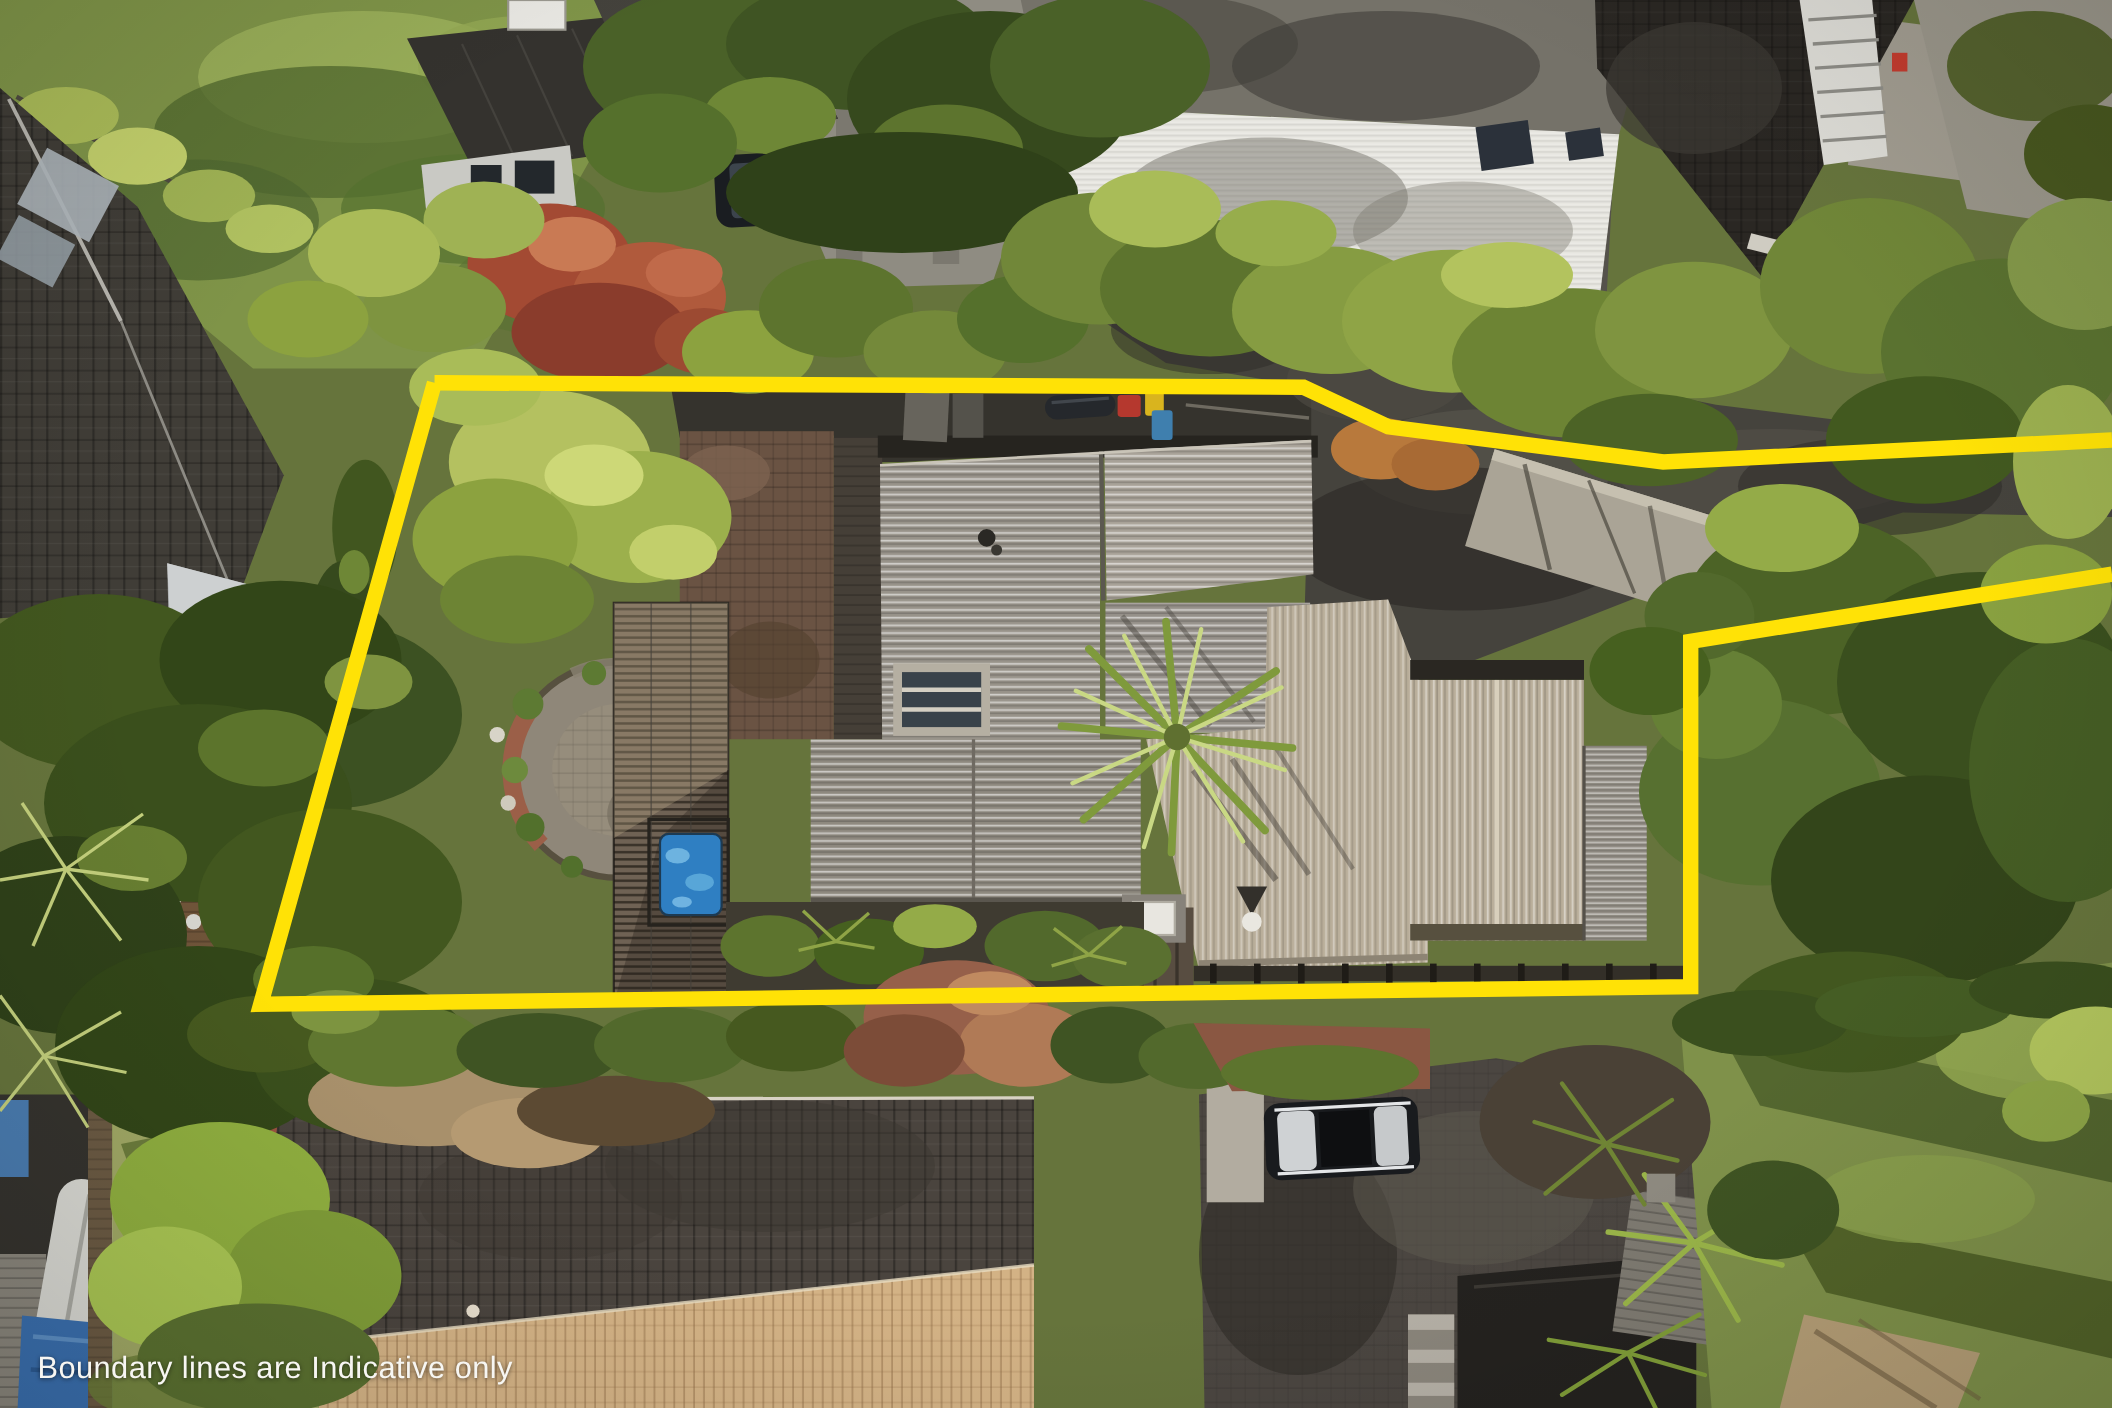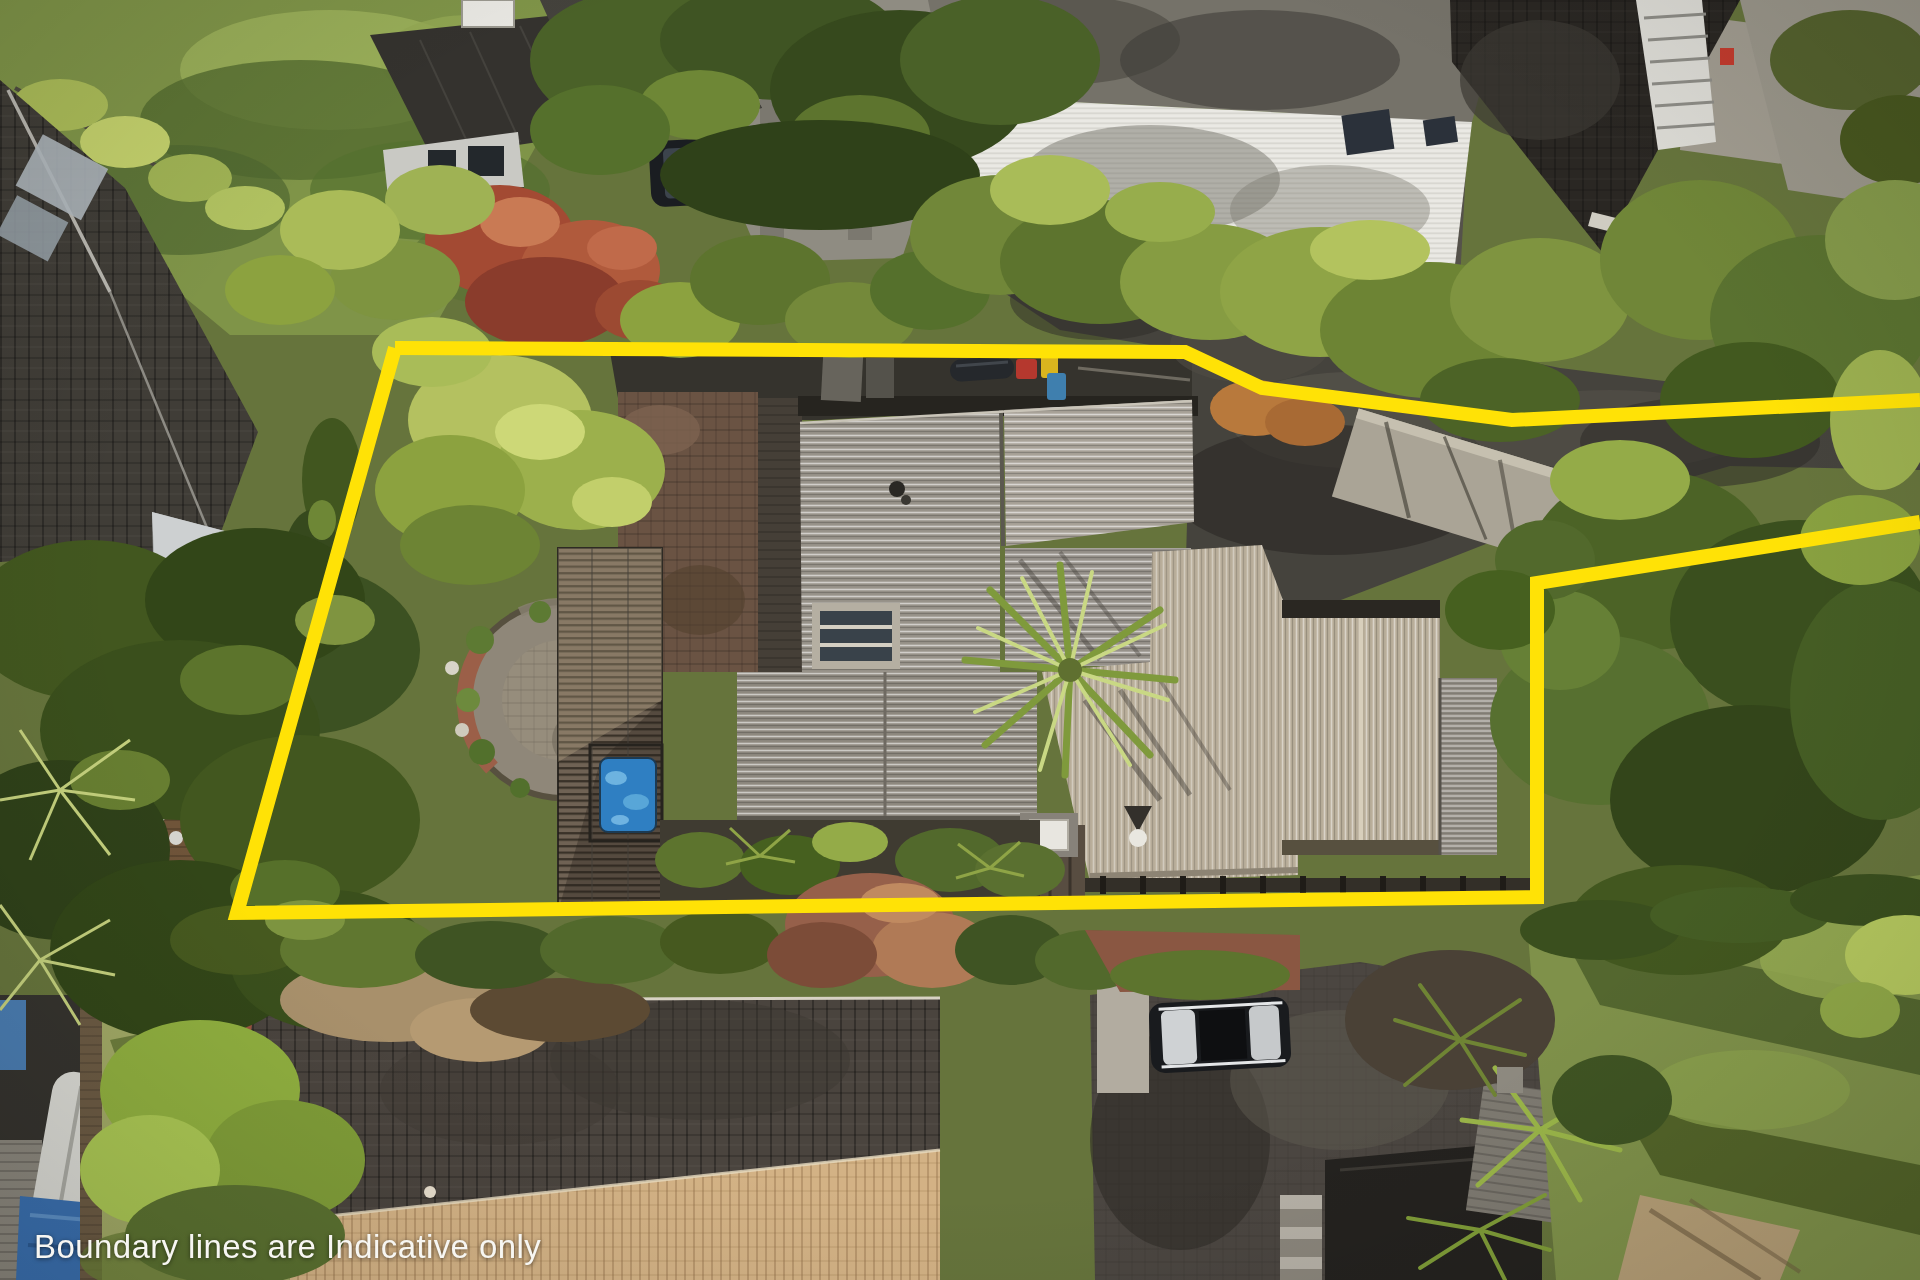--- a/index.html
+++ b/index.html
@@ -1,18 +1,18 @@
 <!DOCTYPE html>
 <html><head>
 <meta charset="utf-8">
 <style>
   html,body{margin:0;padding:0;background:#222;}
   .stage{position:relative;width:1920px;height:1280px;overflow:hidden;background:#66743c;font-family:"Liberation Sans",sans-serif;}
   .stage svg{position:absolute;left:0;top:0;}
-  .caption{position:absolute;left:34px;top:1228px;font-size:33px;font-weight:500;letter-spacing:.4px;
+  .caption{position:absolute;left:34px;top:1228px;font-size:28px;font-weight:500;letter-spacing:.4px;
            color:#f7f6f2;text-shadow:0 1px 4px rgba(0,0,0,.55);user-select:none;}
   .vignette{position:absolute;inset:0;pointer-events:none;
             background:radial-gradient(ellipse at 50% 45%, rgba(0,0,0,0) 62%, rgba(0,0,0,.14) 100%);}
 </style>
 </head>
 <body>
 
 <div class="stage">
 <svg width="1920" height="1280" viewBox="0 0 1920 1280">
   <defs>

